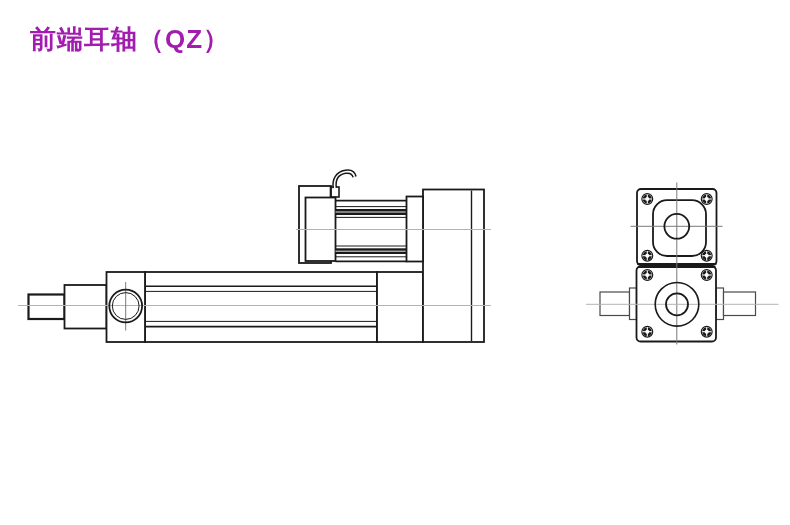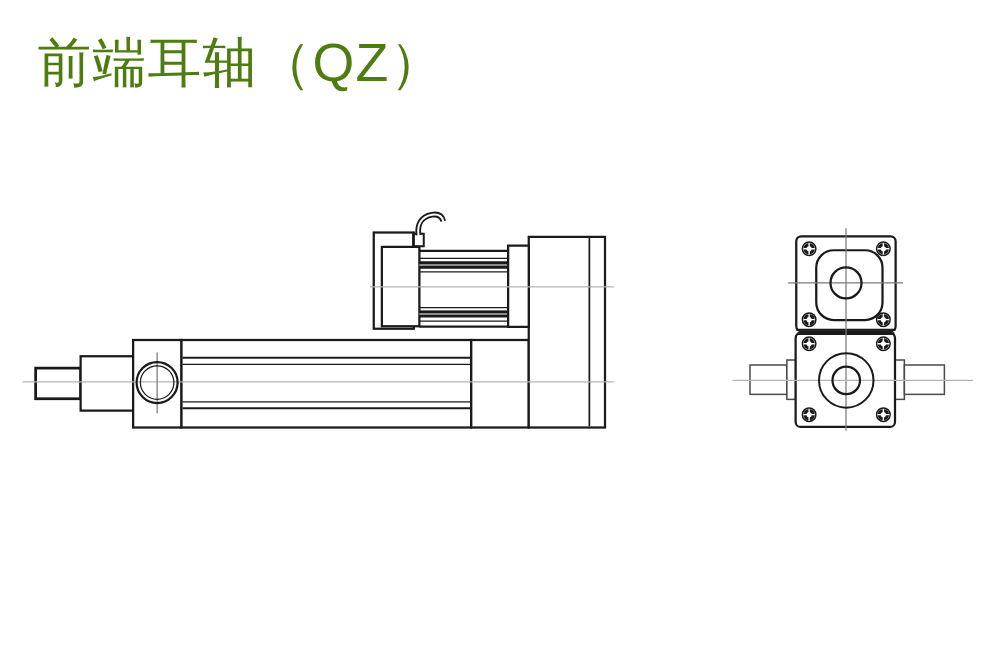--- a/index.html
+++ b/index.html
@@ -7,24 +7,24 @@
     position:relative;
     width:790px; height:525px;
     background:#ffffff;
     overflow:hidden;
     font-family:"Liberation Sans","DejaVu Sans",sans-serif;
   }
   .page-title {
     position:absolute;
     left:30px; top:22px;
     margin:0;
-    font-size:43px;
-    font-weight:400;
+    font-size:26px;
+    font-weight:700;
     letter-spacing:1px;
-    color:#4d7c0f;
+    color:#a21caf;
     font-family:"Liberation Sans","DejaVu Sans",sans-serif;
   }
   svg.drawing { position:absolute; left:0; top:0; }
 
   
   .ol   { fill:#ffffff; stroke:var(--line,#1a1a1a); stroke-width:1.8; }
   .ol22 { fill:#ffffff; stroke:var(--line,#1a1a1a); stroke-width:2.2; }
   .olnf { fill:none;    stroke:var(--line,#1a1a1a); stroke-width:1.8; }
   .ol16 { fill:none;    stroke:var(--line,#1a1a1a); stroke-width:1.6; }
   .thin { fill:none;    stroke:var(--line,#1a1a1a); stroke-width:1;   }

